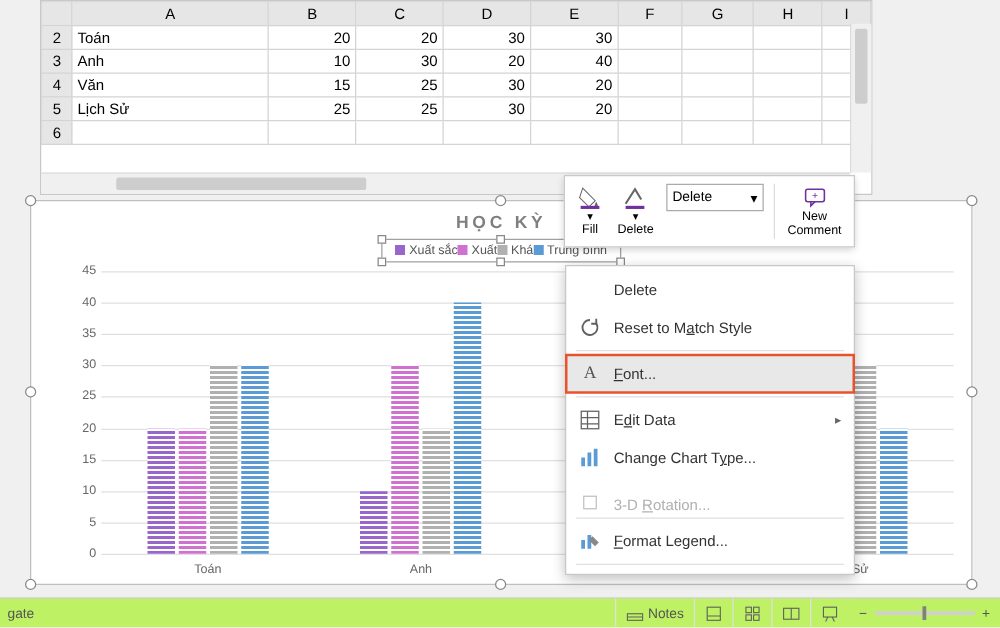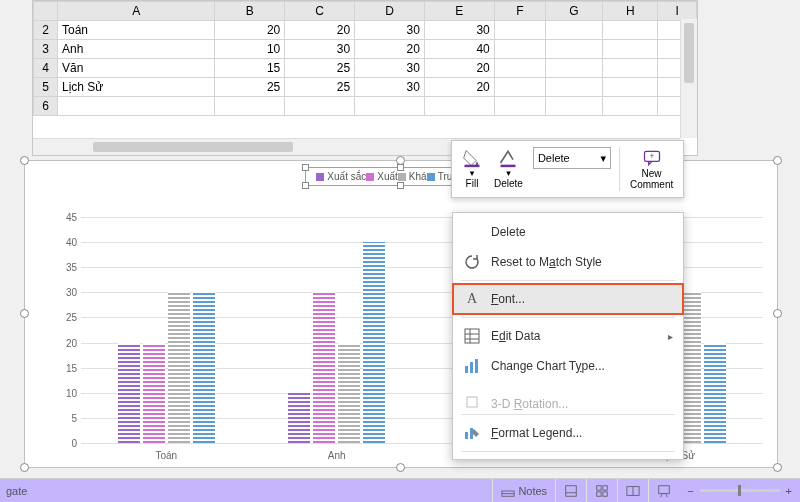--- a/index.html
+++ b/index.html
@@ -55,21 +55,21 @@
   .ctx { position:absolute; left:452px; top:212px; width:232px; background:#fff; border:1px solid #c8c8c8; box-shadow:0 3px 10px rgba(0,0,0,.25); font-size:12px; padding:4px 0; z-index:6; }
   .ctx-item { display:flex; align-items:center; height:30px; padding:0 10px; gap:10px; color:#333; }
   .ctx-item.disabled { color:#b0b0b0;align-items:flex-end; }
   .ctx-item.hl { background:#e8e8e8; outline:2px solid #e8532c; outline-offset:-1px; }
   .ctx-item .ic { width:18px; height:18px; display:flex; align-items:center; justify-content:center; }
   .ctx-sep { height:1px; background:#e0e0e0; margin:3px 8px; }
   .ctx-item .chev { margin-left:auto; font-size:10px; color:#666; }
   .ctx-item u { text-decoration: underline; }
 
   
-  .status { position:absolute; left:0; right:0; bottom:0; height:24px; background:#c4b5fd; border-top:1px solid #d0d0d0; display:flex; align-items:center; font-size:11px; color:#555; }
+  .status { position:absolute; left:0; right:0; bottom:0; height:24px; background:#bef264; border-top:1px solid #d0d0d0; display:flex; align-items:center; font-size:11px; color:#555; }
   .status .sl { padding:0 6px; }
   .status .spacer { flex:1; }
   .status .btn { padding:0 8px; height:24px; display:flex; align-items:center; border-left:1px solid #e0e0e0; cursor:default; }
   .status .btn svg { width:14px; height:14px; fill:#606060; }
   .zoom { display:flex; align-items:center; gap:6px; padding:0 8px; }
   .zline { width:80px; height:3px; background:#d0d0d0; position:relative; }
   .zline::after{content:"";position:absolute;left:38px;top:-4px;width:3px;height:11px;background:#808080;}
 </style>
 </head>
 <body>
@@ -160,20 +160,21 @@
 <div class="chart-box">
   <div class="handle h-tl"></div>
   <div class="handle h-tr"></div>
   <div class="handle h-bl"></div>
   <div class="handle h-br"></div>
   <div class="handle h-t"></div>
   <div class="handle h-b"></div>
   <div class="handle h-l"></div>
   <div class="handle h-r"></div>
 
+  <div class="chart-title">HỌC KỲ</div>
 
   <div class="legend-box">
     <div class="lh lh1"></div>
       <div class="lh lh2"></div>
       <div class="lh lh3"></div>
       <div class="lh lh4"></div>
       <div class="lh lh5"></div>
       <div class="lh lh6"></div>
     <span><i class="swatch sw1"></i><span>Xuất sắc</span></span>
     <span><i class="swatch sw2"></i><span>Xuất</span></span>

